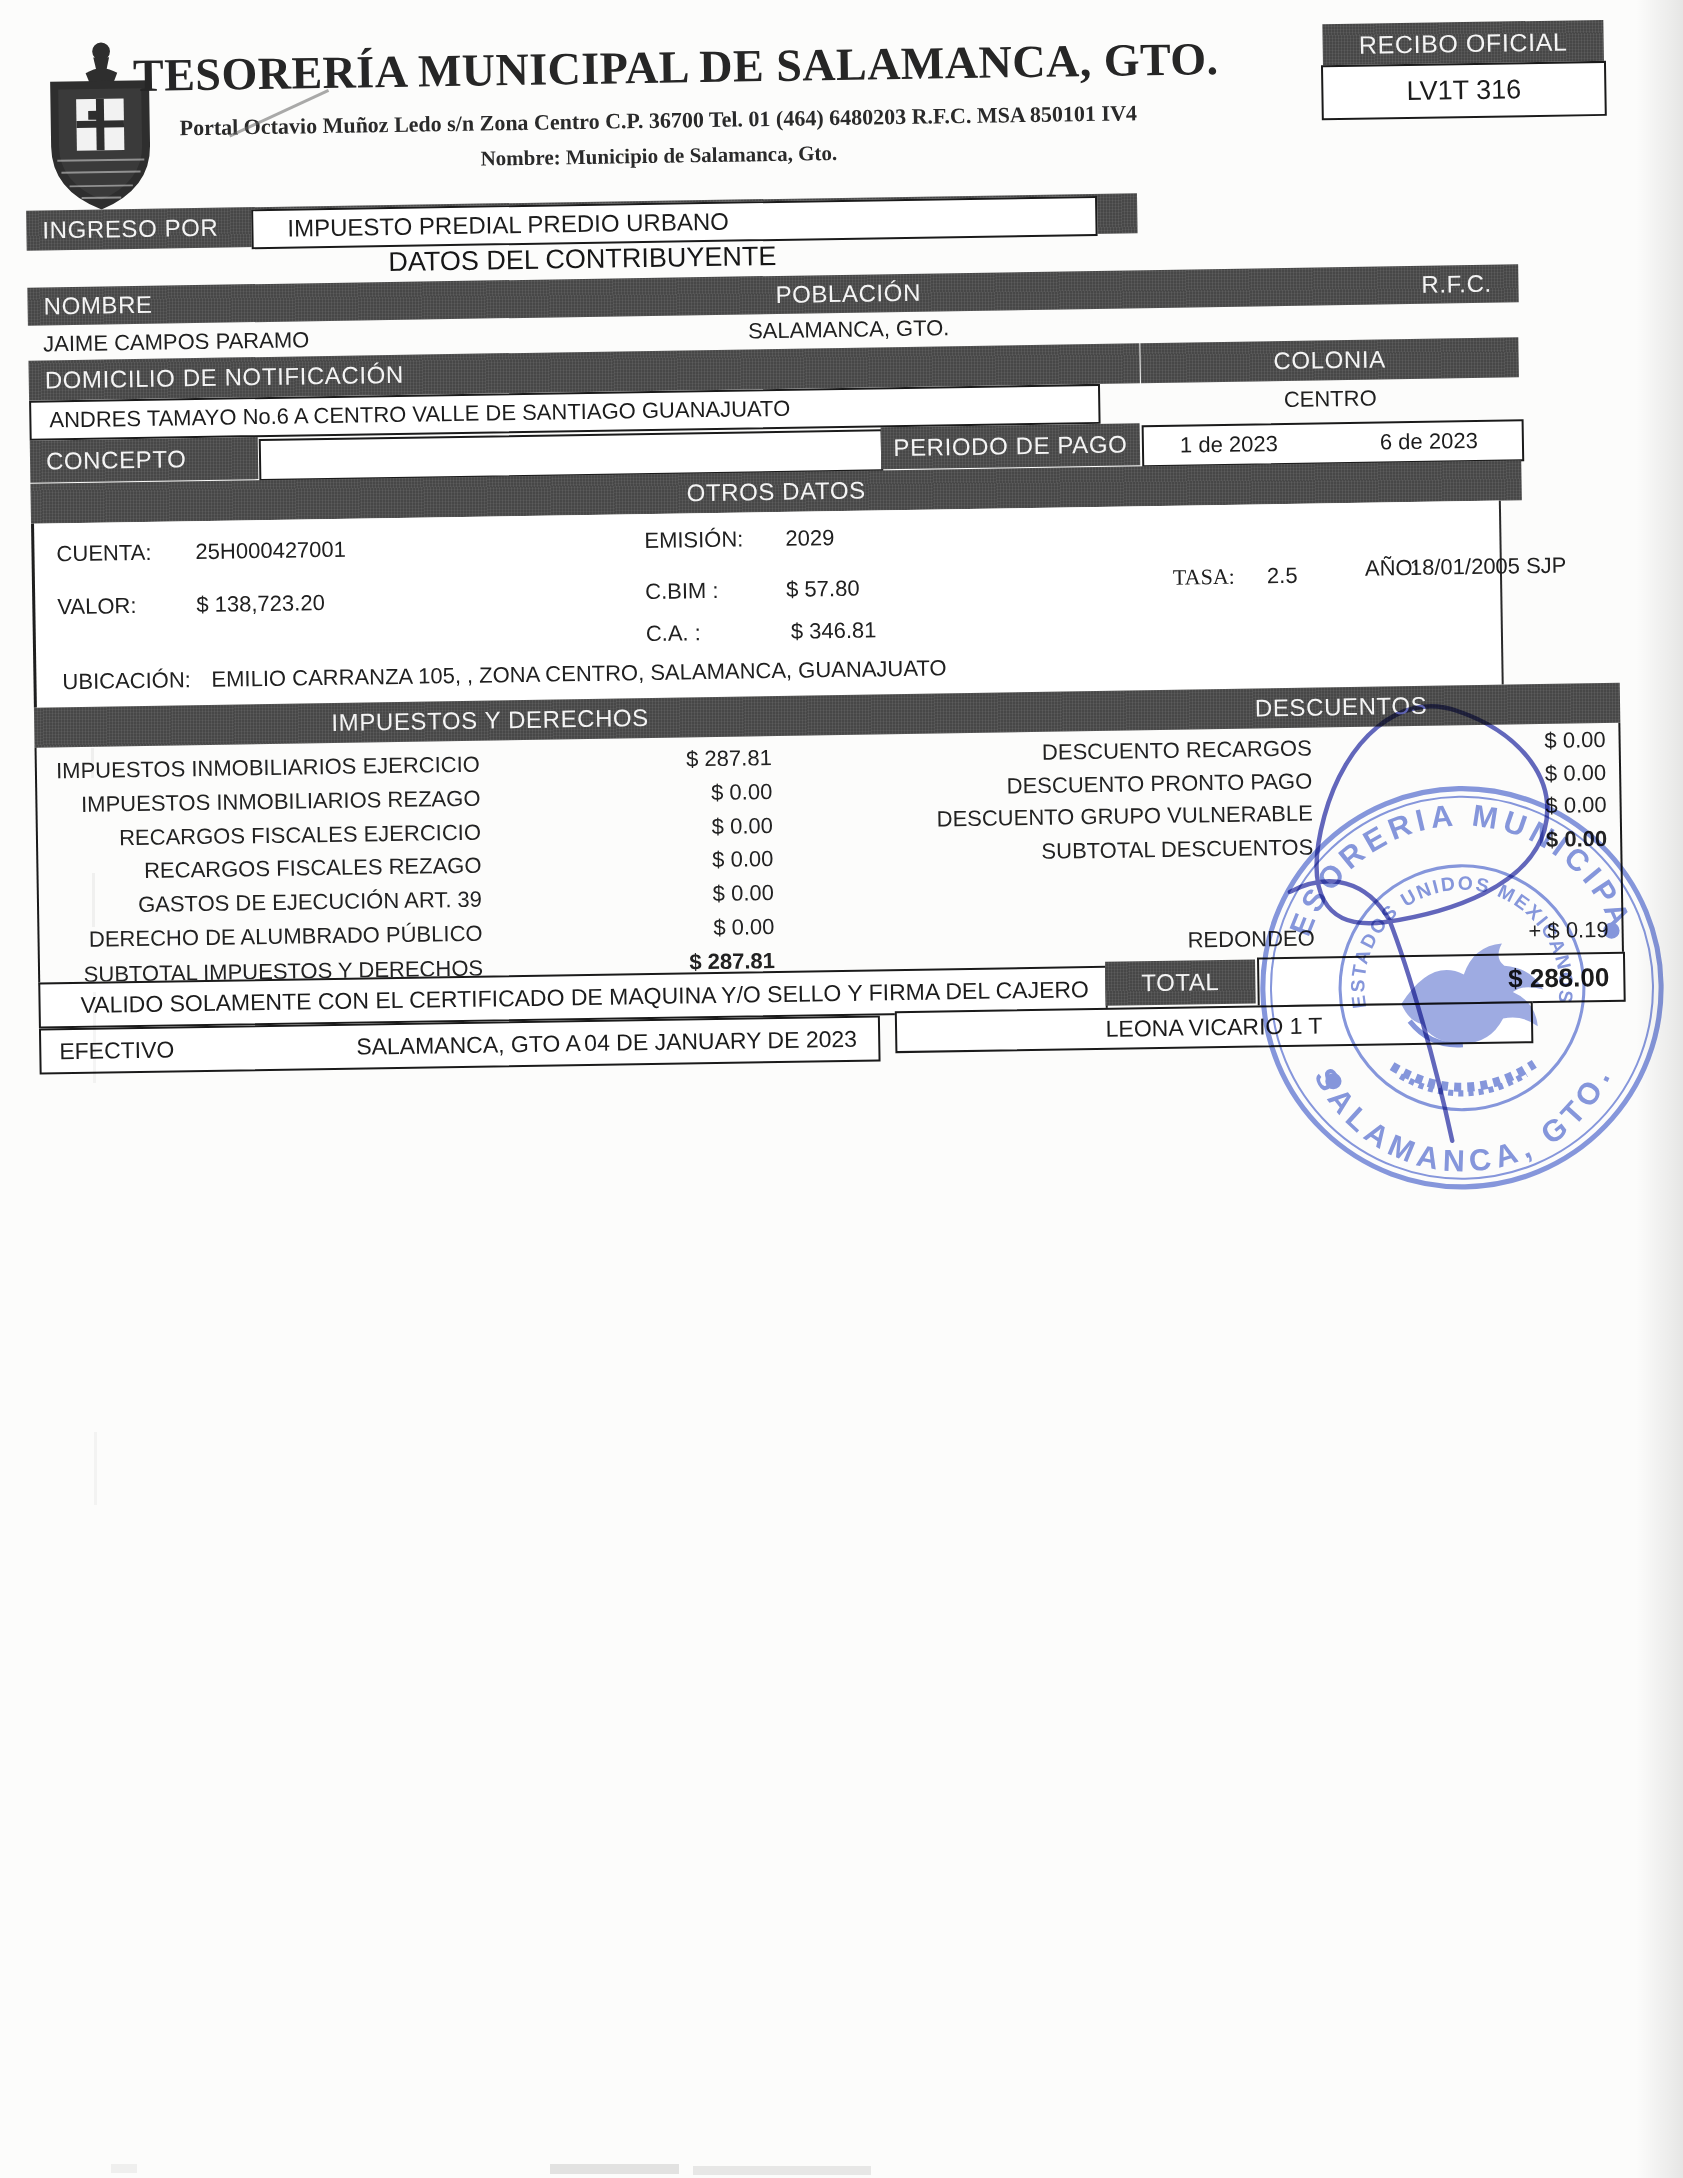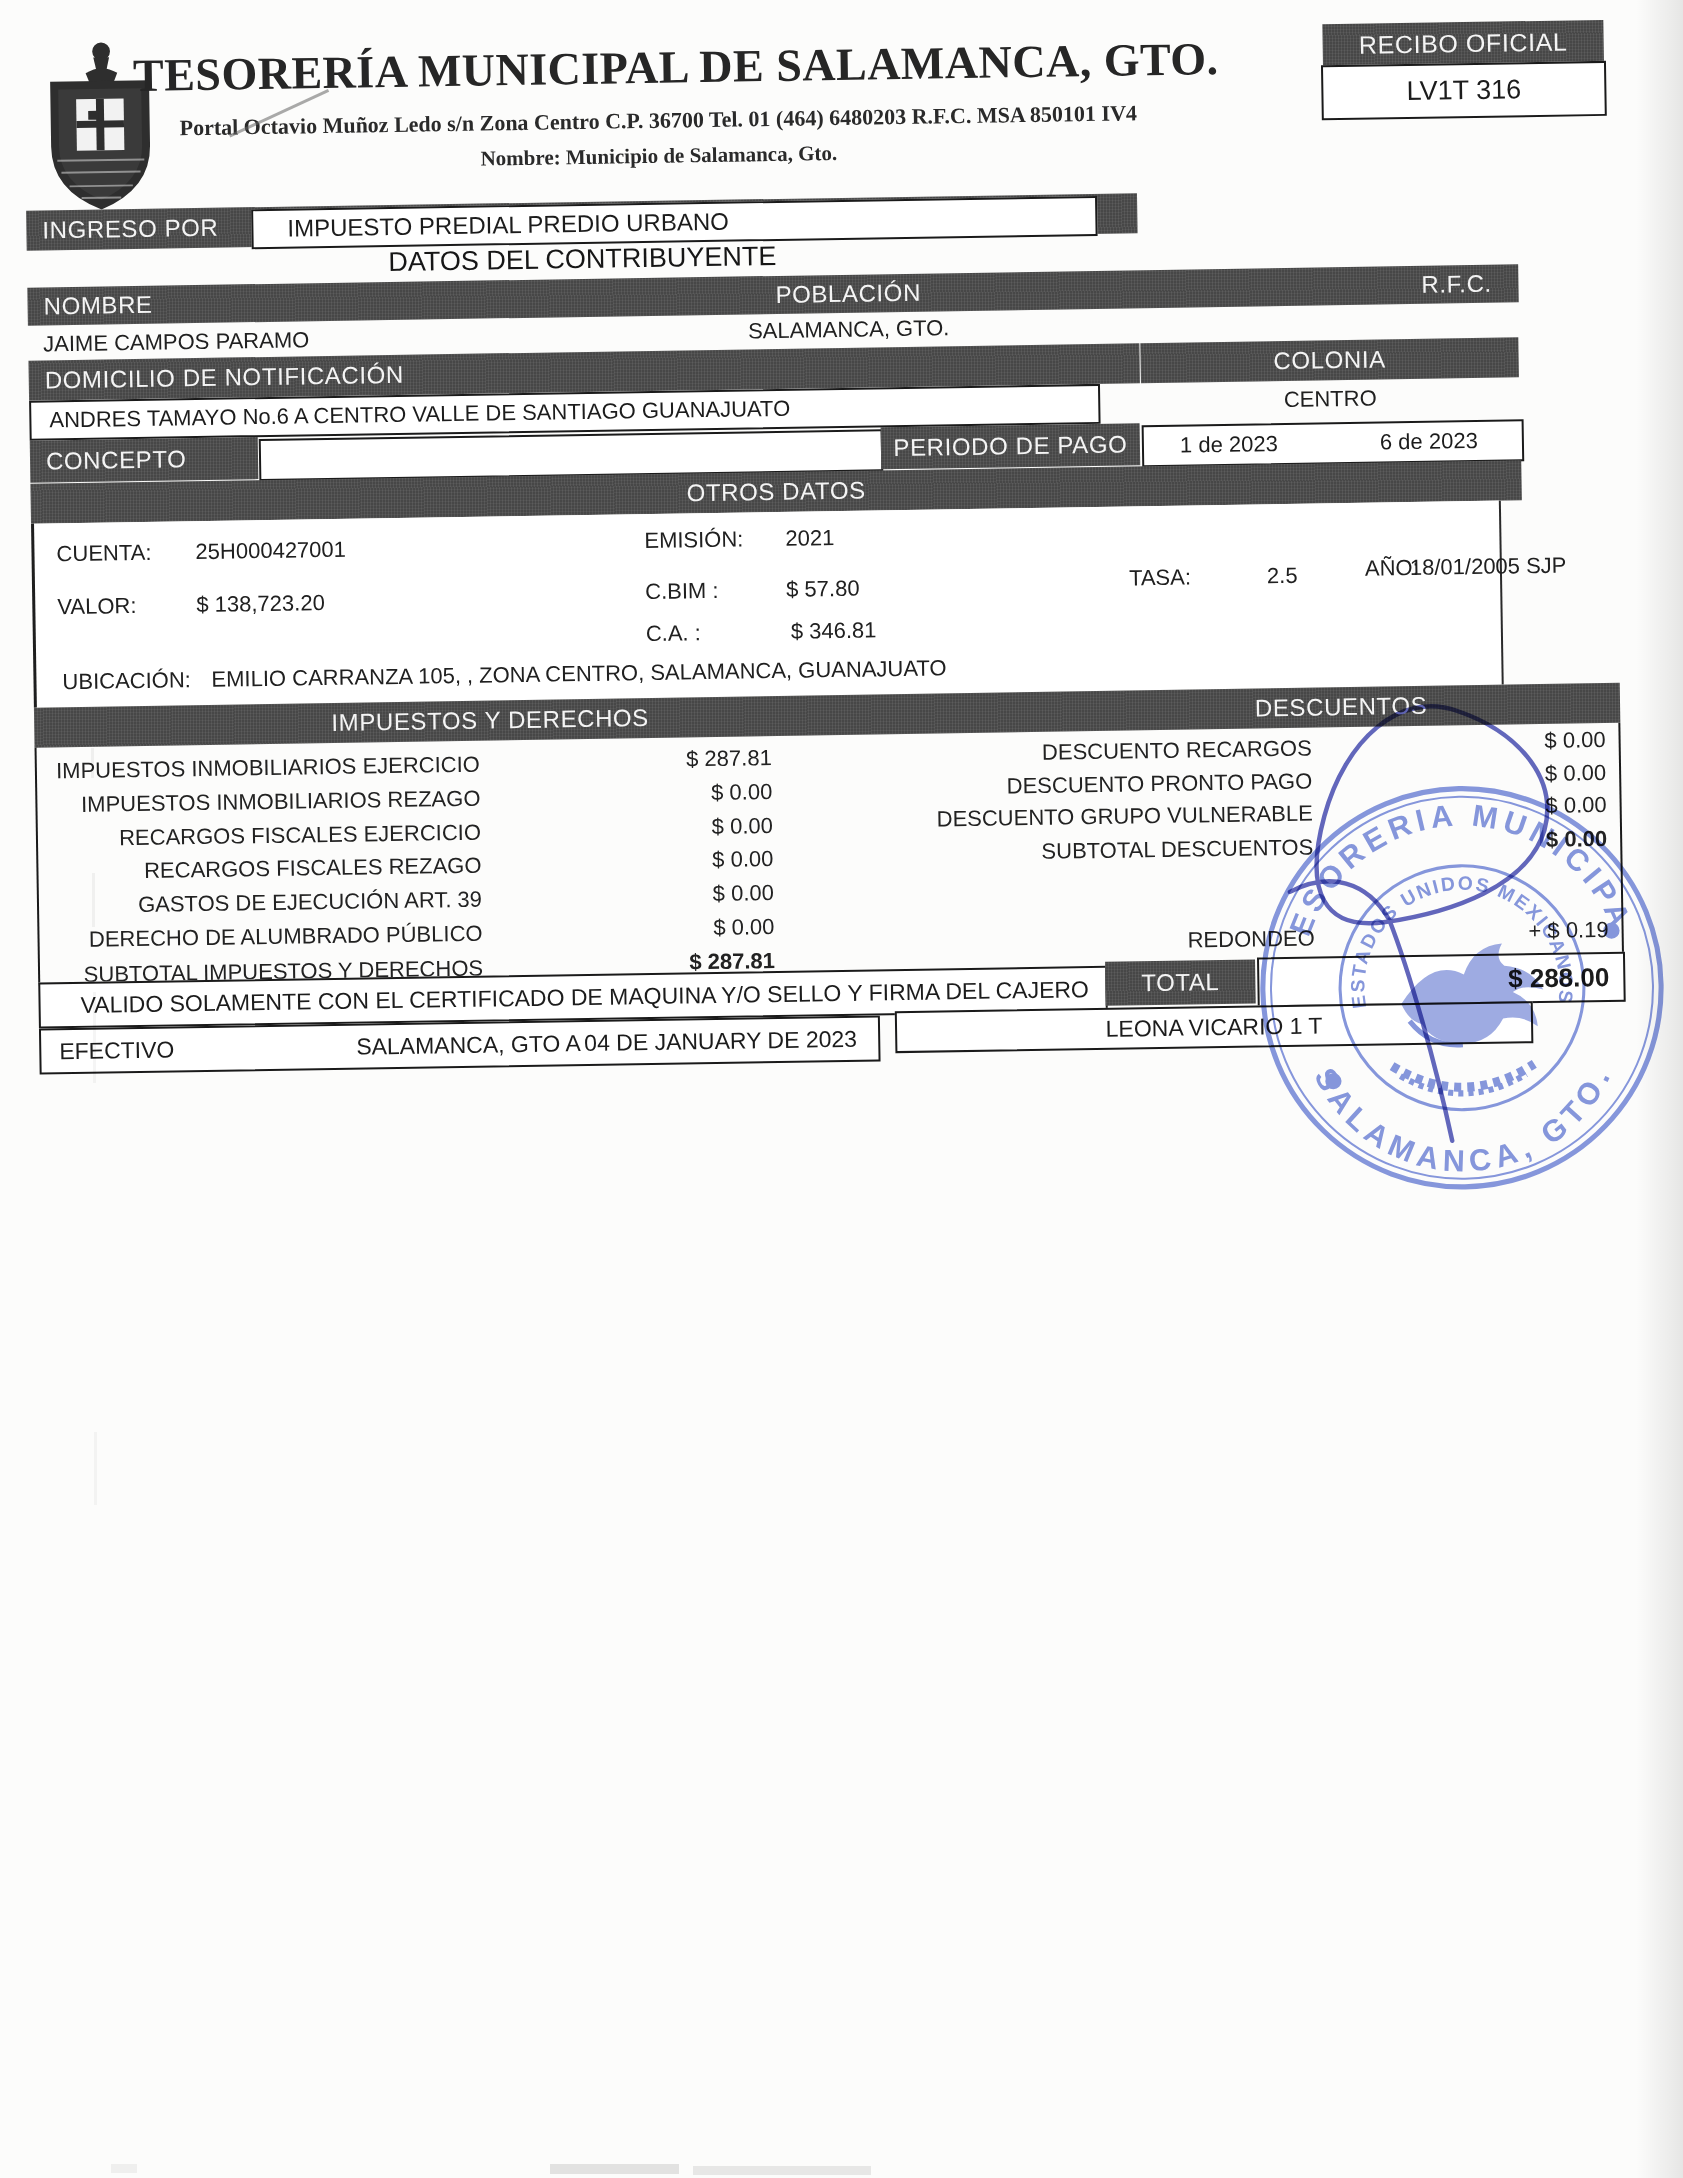--- a/index.html
+++ b/index.html
@@ -118,27 +118,27 @@
 
   <div class="band center" style="left:40px;top:471px;width:1491px;height:40px;">
     <span>OTROS DATOS</span>
   </div>
 
   <div class="abs" style="left:40px;top:511px;width:1465px;height:184px;background:#fff;border-left:3px solid #1e1e1e;border-right:2px solid #2a2a2a;"></div>
 
   <div class="lbl" style="left:65px;top:529px;">CUENTA:</div>
   <div class="val" style="left:204px;top:529px;">25H000427001</div>
   <div class="lbl" style="left:653px;top:525px;">EMISIÓN:</div>
-  <div class="val" style="left:794px;top:525px;">2021</div>
+  <div class="val" style="left:794px;top:525px;">2029</div>
 
   <div class="lbl" style="left:65px;top:582px;">VALOR:</div>
   <div class="val" style="left:204px;top:582px;">$ 138,723.20</div>
   <div class="lbl" style="left:653px;top:576px;">C.BIM :</div>
   <div class="val" style="left:794px;top:576px;">$ 57.80</div>
-  <div class="lbl" style="left:1137px;top:570px;">TASA:</div>
+  <div class="lbl" style="left:1181px;top:570px;font-family:Liberation Serif, serif;">TASA:</div>
   <div class="val" style="left:1275px;top:570px;">2.5</div>
   <div class="lbl" style="left:1352px;top:564px;margin-left:21px;">AÑO:</div>
   <div class="val" style="left:1418px;top:564px;">18/01/2005 SJP</div>
 
   <div class="lbl" style="left:653px;top:618px;">C.A. :</div>
   <div class="val" style="left:798px;top:618px;">$ 346.81</div>
 
   <div class="lbl" style="left:69px;top:657px;">UBICACIÓN:</div>
   <div class="val" style="left:218px;top:657px;">EMILIO CARRANZA 105, , ZONA CENTRO, SALAMANCA, GUANAJUATO</div>
 

